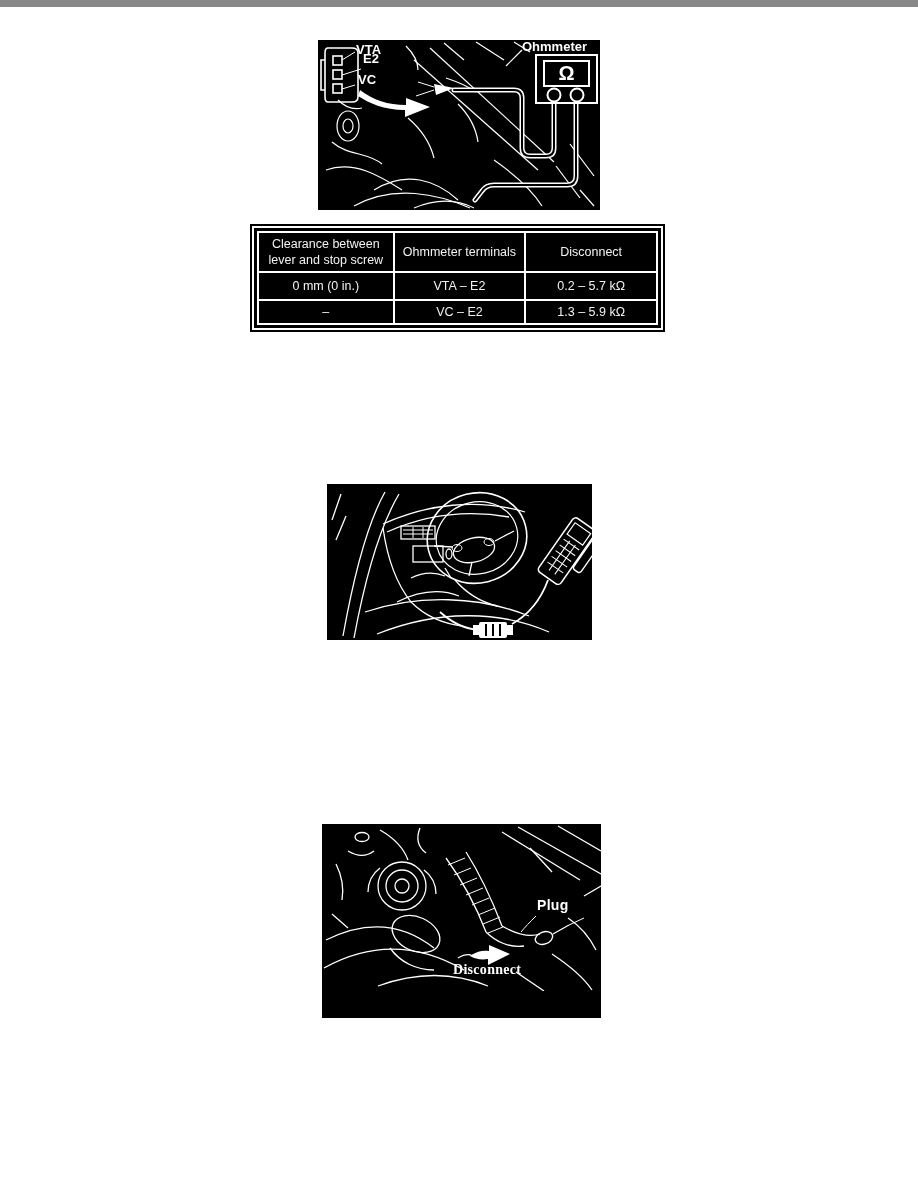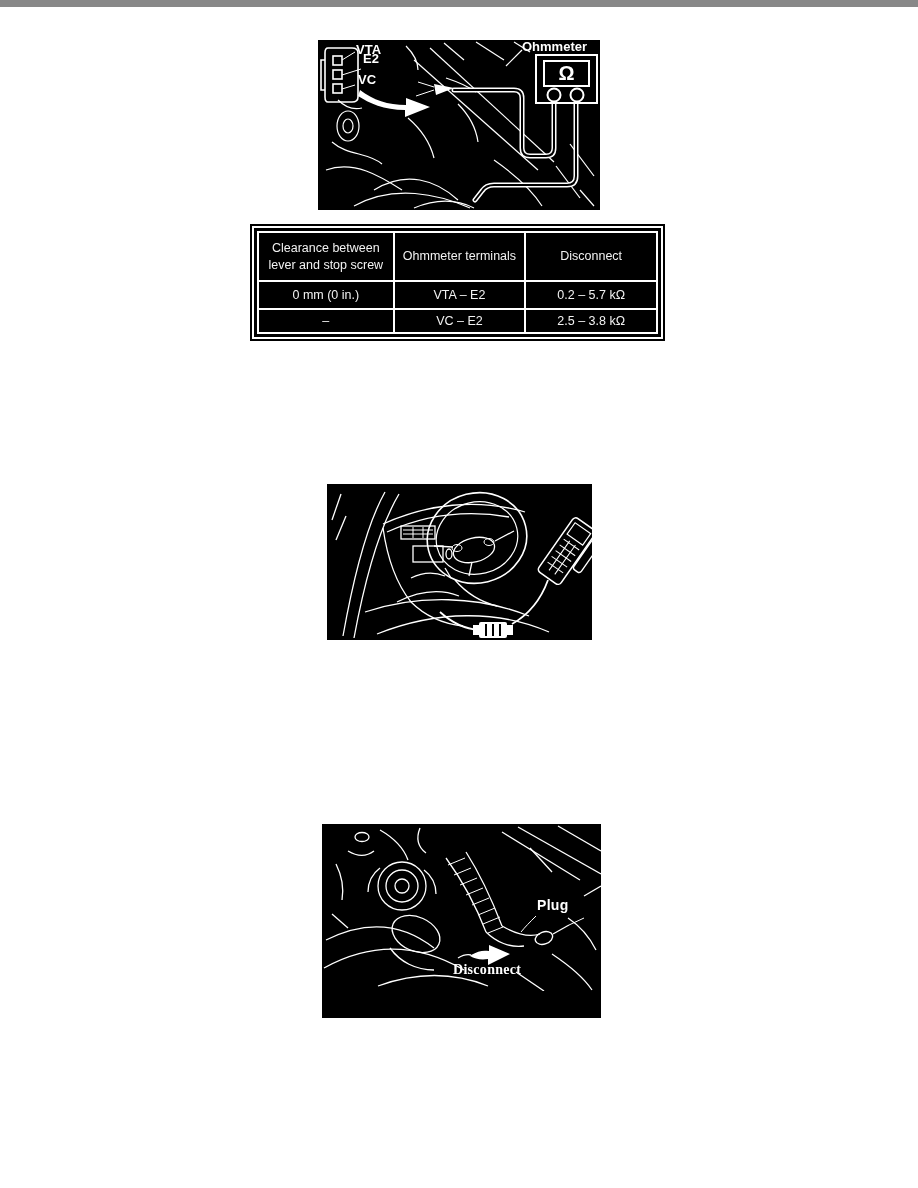--- a/index.html
+++ b/index.html
@@ -18,21 +18,21 @@
     color:#fff;font-size:20px;font-weight:bold;
   }
   
   .tablewrap{position:absolute;left:250px;top:217px;width:415px;background:#000;padding:2px;box-sizing:border-box;}
   .tableborder{border:2px solid #fff;padding:3px;}
   table.res{border-collapse:collapse;width:100%;table-layout:fixed;}
   table.res th,table.res td{
     border:2px solid #fff;color:#f2f2f2;font-size:12.5px;font-weight:normal;
     text-align:center;vertical-align:middle;line-height:1.3;padding:1px 6px;
   }
-  tr.hrow{height:49px;}
+  tr.hrow{height:40px;}
   tr.r1{height:28px;}
   tr.r2{height:38px;}
   tr.r3{height:24px;}
   td.dash-top{border-top:2px dashed #fff;}
 </style>
 </head>
 <body>
 
 <div id="page">
 
@@ -118,21 +118,21 @@
           <th>Disconnect</th>
         </tr>
         <tr class="r1">
           <td>0 mm (0 in.)</td>
           <td>VTA – E2</td>
           <td>0.2 – 5.7 kΩ</td>
         </tr>
         <tr class="r3">
           <td>–</td>
           <td class="dash-top">VC – E2</td>
-          <td class="dash-top">2.5 – 3.8 kΩ</td>
+          <td class="dash-top">1.3 – 5.9 kΩ</td>
         </tr>
       </tbody>
         </table>
     </div>
   </div>
 
   <div class="fig" style="left:327px;top:477px;width:265px;height:156px;">
     <svg width="265" height="156" viewBox="0 0 265 156">
       <g stroke="#fff" fill="none" stroke-width="1.3">
         <path d="M16,152 C26,96 40,40 58,8"></path>

